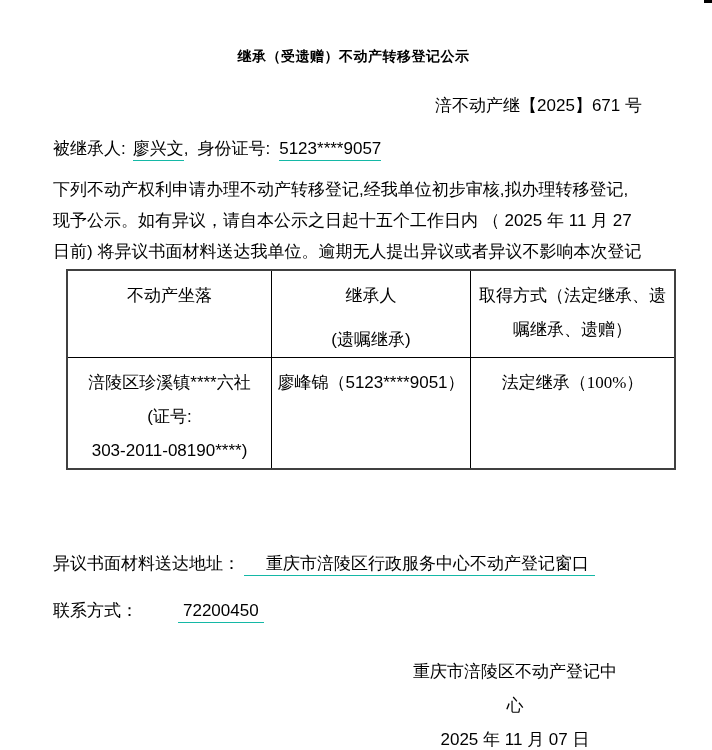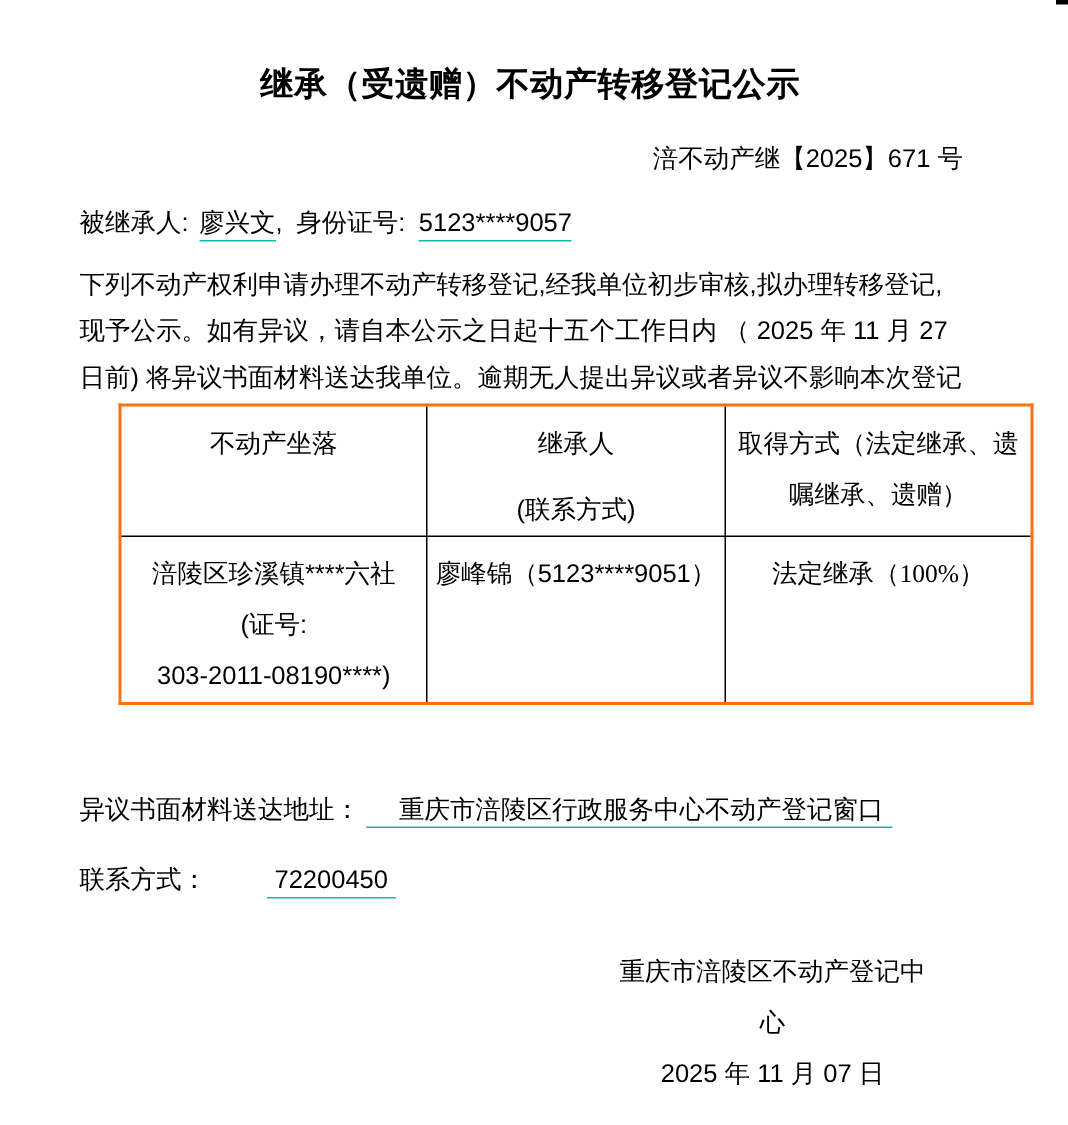--- a/index.html
+++ b/index.html
@@ -13,21 +13,21 @@
     overflow: hidden;
   }
   .edge-artifact {
     position: absolute; top: 0; right: 0;
     width: 8px; height: 3px; background: #000;
   }
   .doc { padding: 45px 58px 0 53px; }
 
   .title {
     text-align: center;
-    font-size: 22px;
+    font-size: 14px;
     font-weight: bold;
     letter-spacing: 0.5px;
     line-height: 22px;
   }
   .doc-number {
     margin-top: 29px;
     text-align: right;
     padding-right: 12px;
     line-height: 20px;
   }
@@ -41,42 +41,42 @@
   .gap-m { display: inline-block; width: 9px; }
 
   .paragraph { margin-top: 14px; }
   .paragraph .pline {
     line-height: 31px;
     white-space: nowrap;
   }
 
   table.notice-table {
     margin-top: 2px;
-    margin-left: 26px;
+    margin-left: 13px;
     border-collapse: collapse;
-    border: 2px solid #f97316;
+    border: 2px solid #404040;
     table-layout: fixed;
     width: 574px;
   }
   .notice-table td {
     border: 1px solid #000;
     vertical-align: top;
     text-align: center;
     padding: 8px 5px 0 5px;
     line-height: 34px;
   }
   .notice-table .col1 { width: 193px; }
   .notice-table .col2 { width: 188px; }
   .notice-table .col3 { width: 193px; font-family: Liberation Serif, serif; }
   .notice-table tr.header-row td { height: 78px; }
   .notice-table tr.body-row td { height: 96px; }
   .hdr-line2 { margin-top: 10px; }
 
   .address-line {
-    margin-top: 58px;
+    margin-top: 82px;
     line-height: 24px;
     white-space: nowrap;
   }
   .address-line .label { margin-right: 4px; }
   .address-value { padding: 0 6px 2px 22px; }
 
   .contact-line {
     margin-top: 23px;
     line-height: 24px;
     white-space: nowrap;
@@ -114,21 +114,21 @@
   </div>
 
   <table class="notice-table">
     <tbody>
         <tr class="header-row">
       <td class="col1">
         <div>不动产坐落</div>
       </td>
       <td class="col2">
         <div>继承人</div>
-        <div class="hdr-line2">(联系方式)</div>
+        <div class="hdr-line2">(遗嘱继承)</div>
       </td>
       <td class="col3">
         <div>取得方式（法定继承、遗嘱继承、遗赠）</div>
       </td>
     </tr>
     <tr class="body-row">
       <td class="col1">
         <div>涪陵区珍溪镇****六社</div>
         <div>(证号:</div>
         <div>303-2011-08190****)</div>

